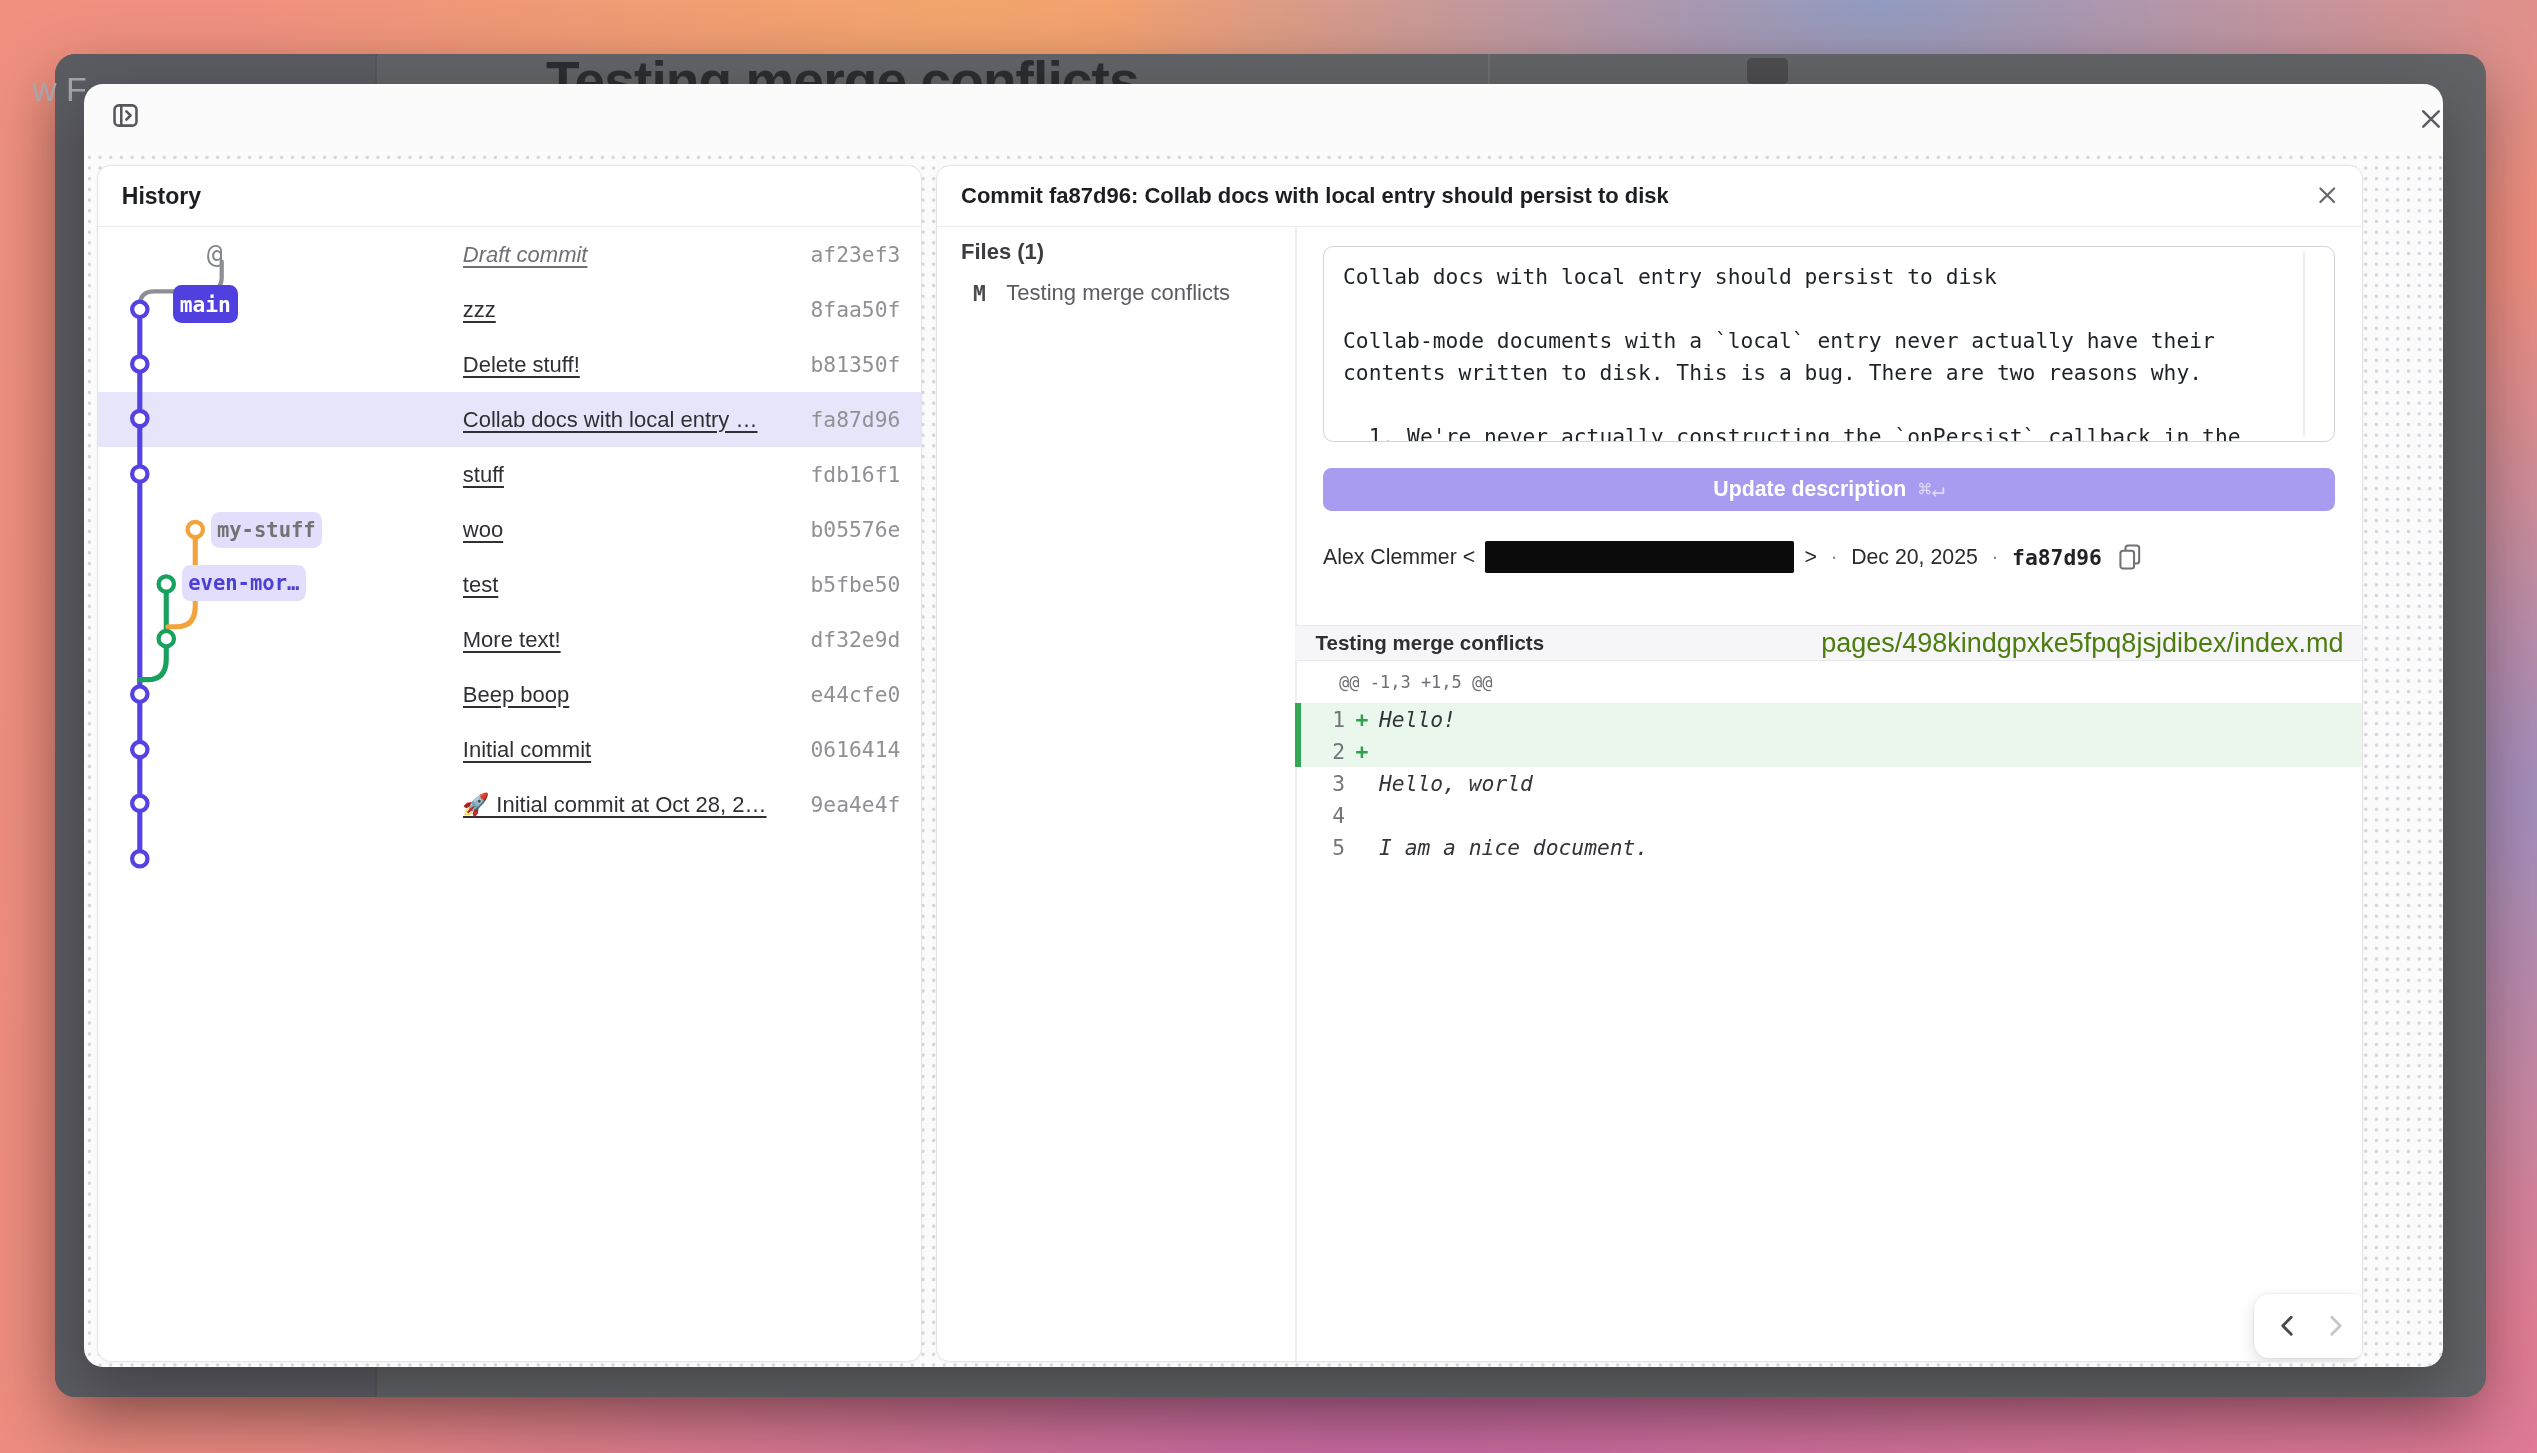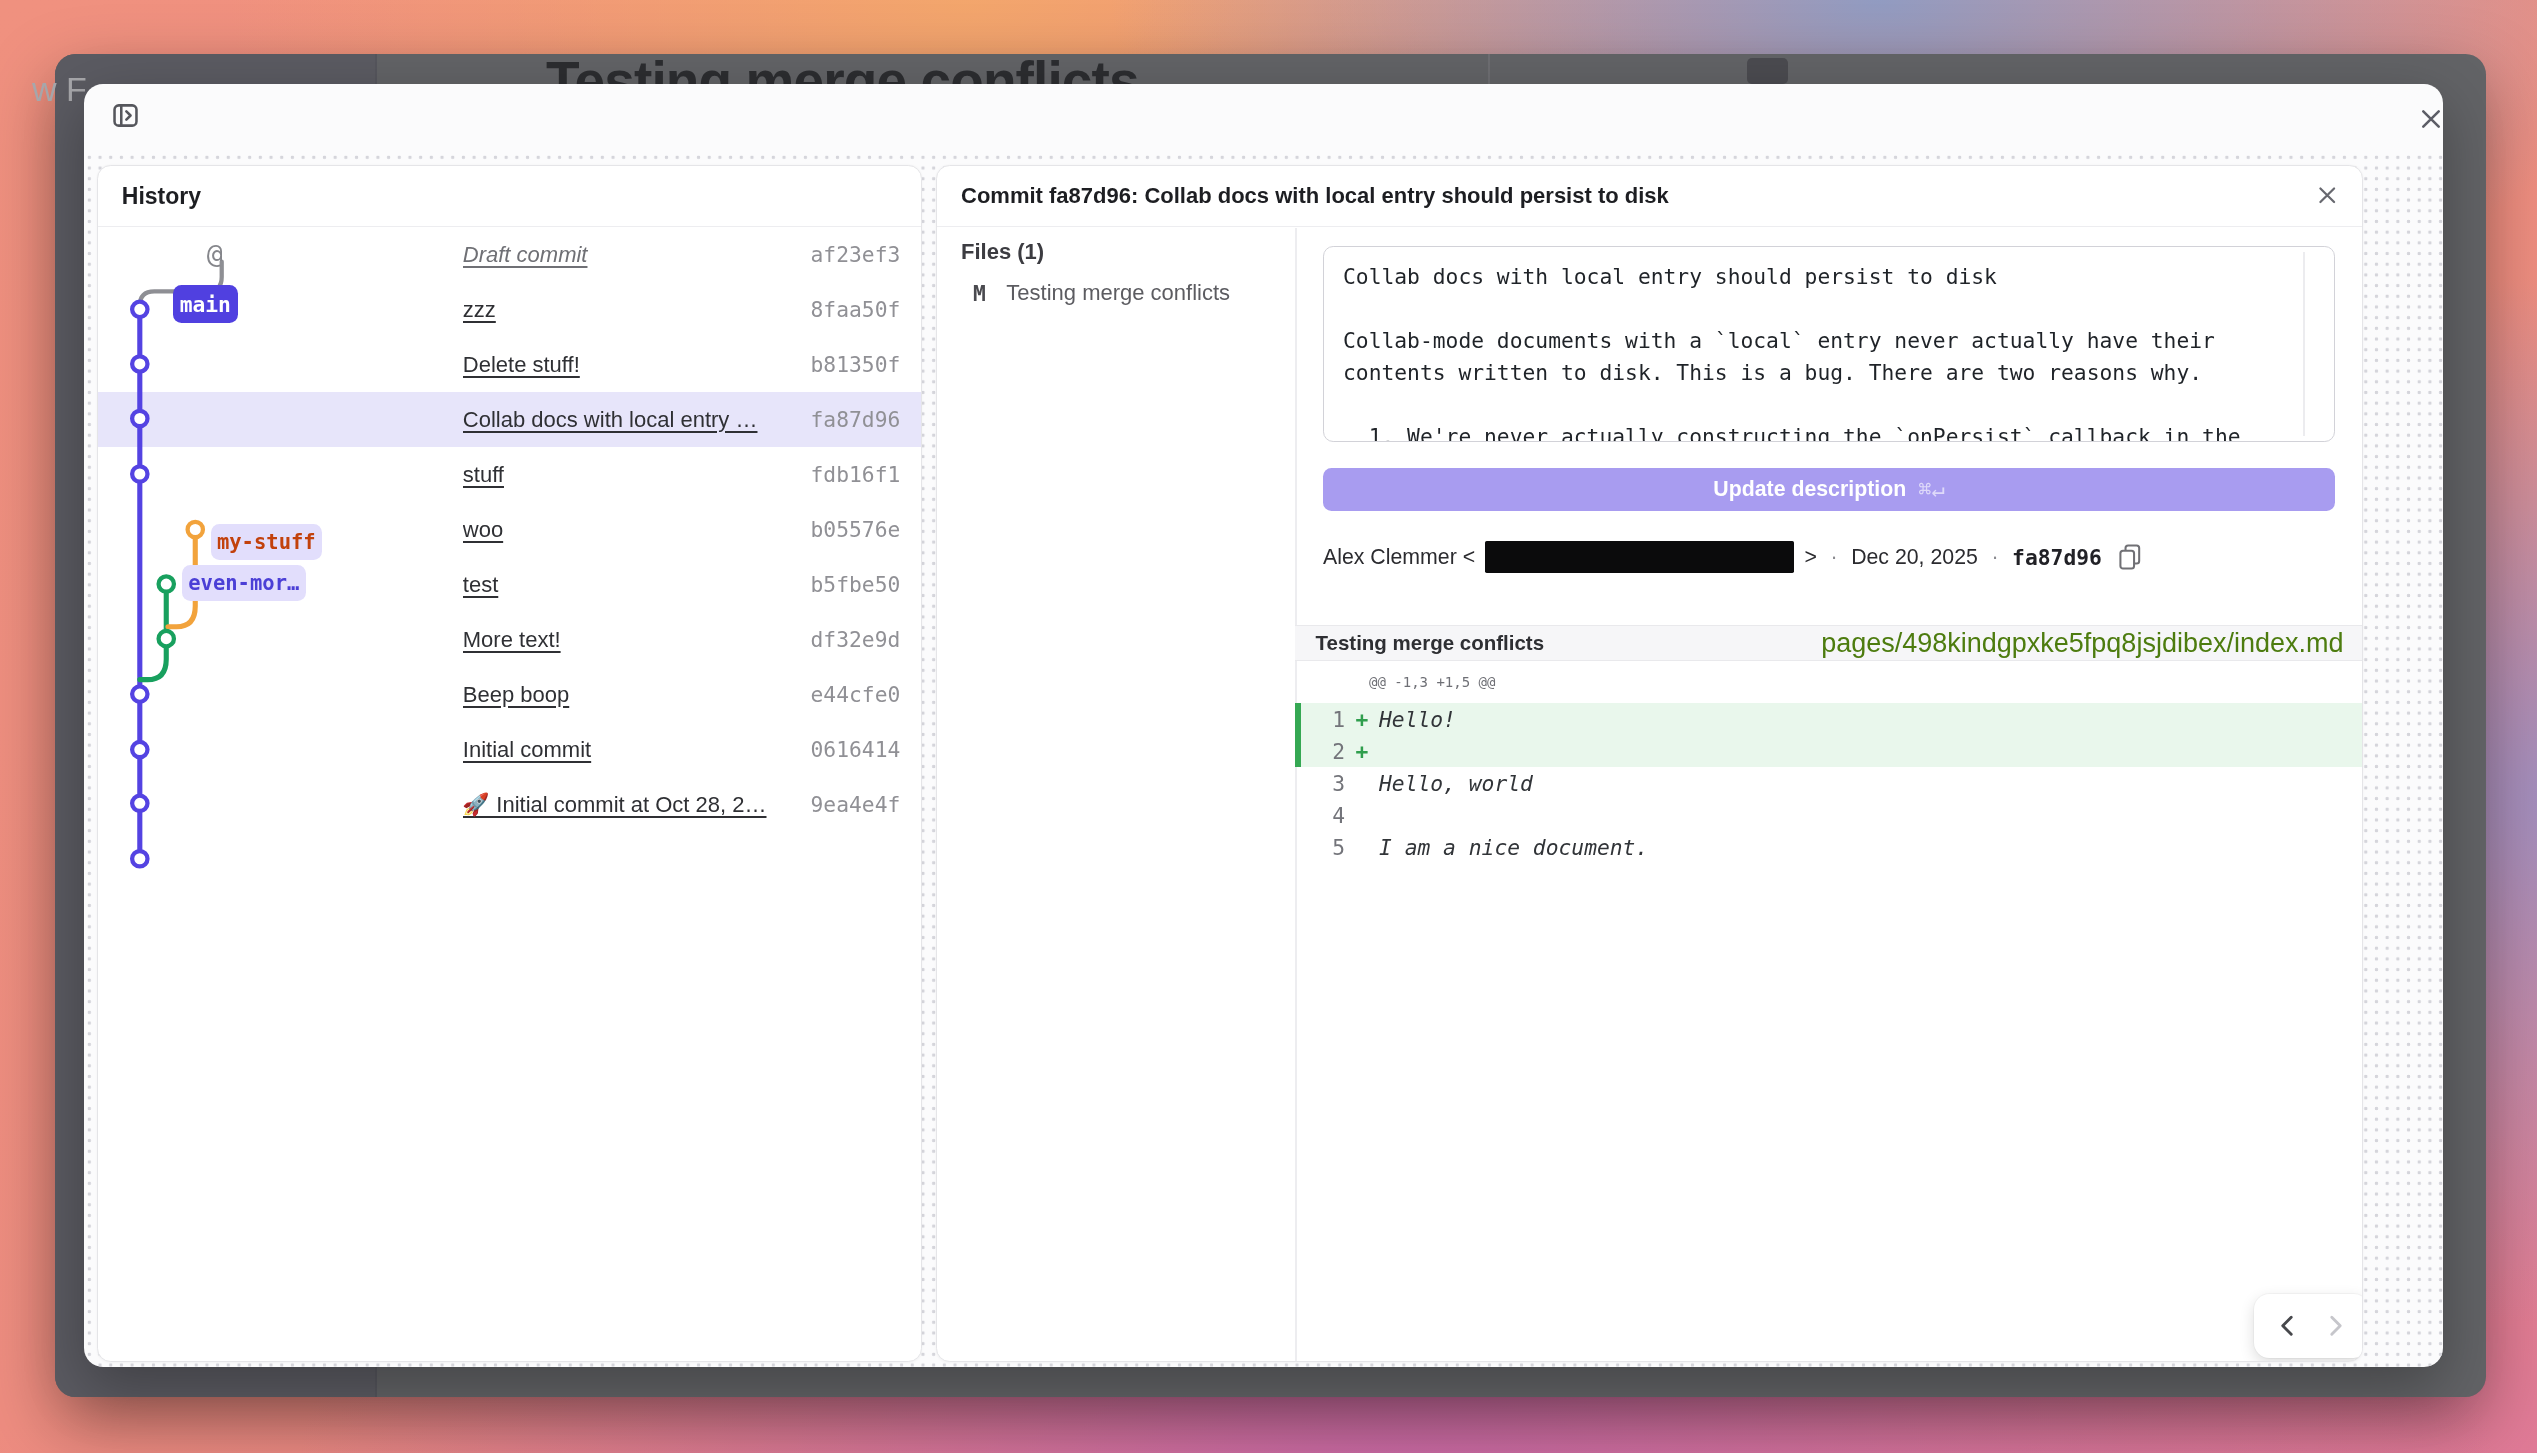--- a/index.html
+++ b/index.html
@@ -71,21 +71,21 @@
   }
   .commit-row.draft .commit-title { font-style:italic; color:#6f7075; }
   .commit-hash { font-family:"DejaVu Sans Mono", monospace; font-size:21.3px; color:#909095; margin-left:17px; }
 
   .graph-svg { position:absolute; left:0; top:0; z-index:2; pointer-events:none; }
   .branch-pill {
     position:absolute; z-index:3; display:flex; align-items:center; justify-content:center;
     font-family:"DejaVu Sans Mono", monospace; font-weight:600; border-radius:8.5px; cursor:pointer;
   }
   .pill-main { left:60px; top:119px; width:65px; height:38px; background:#5040e0; color:#ffffff; font-size:21.3px;margin-left:15px; }
-  .pill-mystuff { left:113px; top:346px; width:111px; height:36px; background:#e2defc; color:#c2410c; font-size:20.5px;margin-top:12px; }
+  .pill-mystuff { left:113px; top:346px; width:111px; height:36px; background:#e2defc; color:#737373; font-size:20.5px; }
   .pill-evenmore { left:84px; top:399px; width:124px; height:36px; background:#e2defc; color:#4b3fd6; font-size:20.5px; }
   .head-at {
     position:absolute; left:109px; top:72px; z-index:2; font-family:"DejaVu Sans Mono", monospace;
     font-size:26.5px; color:#85868b;
   }
 
   
   .detail-panel { left:852px; top:81px; width:1427px; height:1197px; overflow:hidden; }
   .detail-panel .card-header { font-size:22px; padding-right:60px; }
   .detail-close { left:1375px; top:73px; width:31px; height:31px; }
@@ -126,22 +126,22 @@
   .diff-header {
     position:absolute; left:358px; top:459px; width:1069px; height:36px; background:#f6f6f8;
     border-top:1.7px solid #e9e9ec; border-bottom:1.7px solid #e9e9ec;
     display:flex; align-items:center; justify-content:space-between; padding:0 20.5px;
   }
   .diff-title { font-size:20.5px; font-weight:700; color:#2e2f33; }
   .diff-path { font-family:Liberation Sans, sans-serif; font-size:27px; color:#4d7c0f; }
 
   .diff-body { position:absolute; left:358px; top:495px; width:1069px; }
   .hunk-line {
-    height:42px; display:flex; align-items:center; padding-left:74px;
-    font-family:"DejaVu Sans Mono", monospace; font-size:14px; color:#6e6f75;
+    height:42px; display:flex; align-items:center; padding-left:44px;
+    font-family:"DejaVu Sans Mono", monospace; font-size:17px; color:#6e6f75;
   }
   .diff-line {
     height:32px; display:flex; align-items:center;
     font-family:"DejaVu Sans Mono", monospace; font-size:21.3px; color:#313438;
     border-left:6px solid transparent;
   }
   .diff-line.added { background:#e9f7ec; border-left-color:#35a853; }
   .dl-num { width:44px; text-align:right; color:#73747a; flex:none; }
   .dl-sign { width:34px; text-align:center; color:#2f9e4d; font-weight:700; flex:none; }
   .dl-text { white-space:pre;font-style:italic; }

